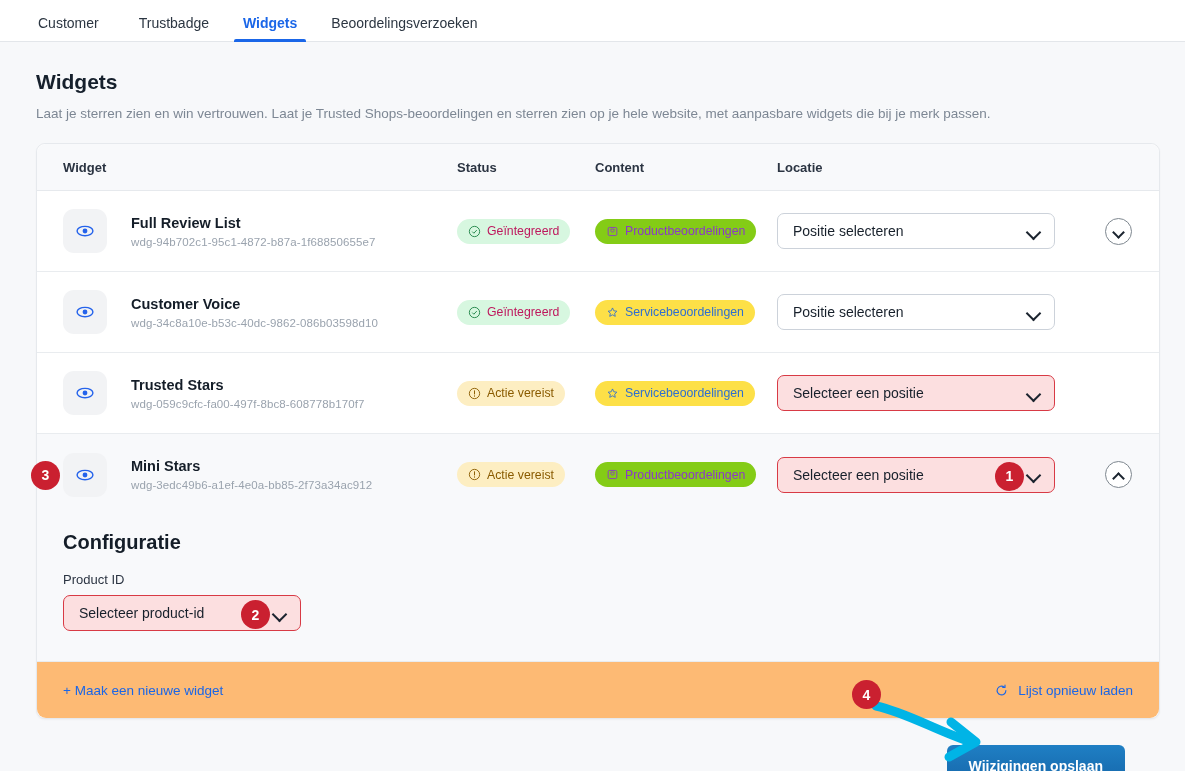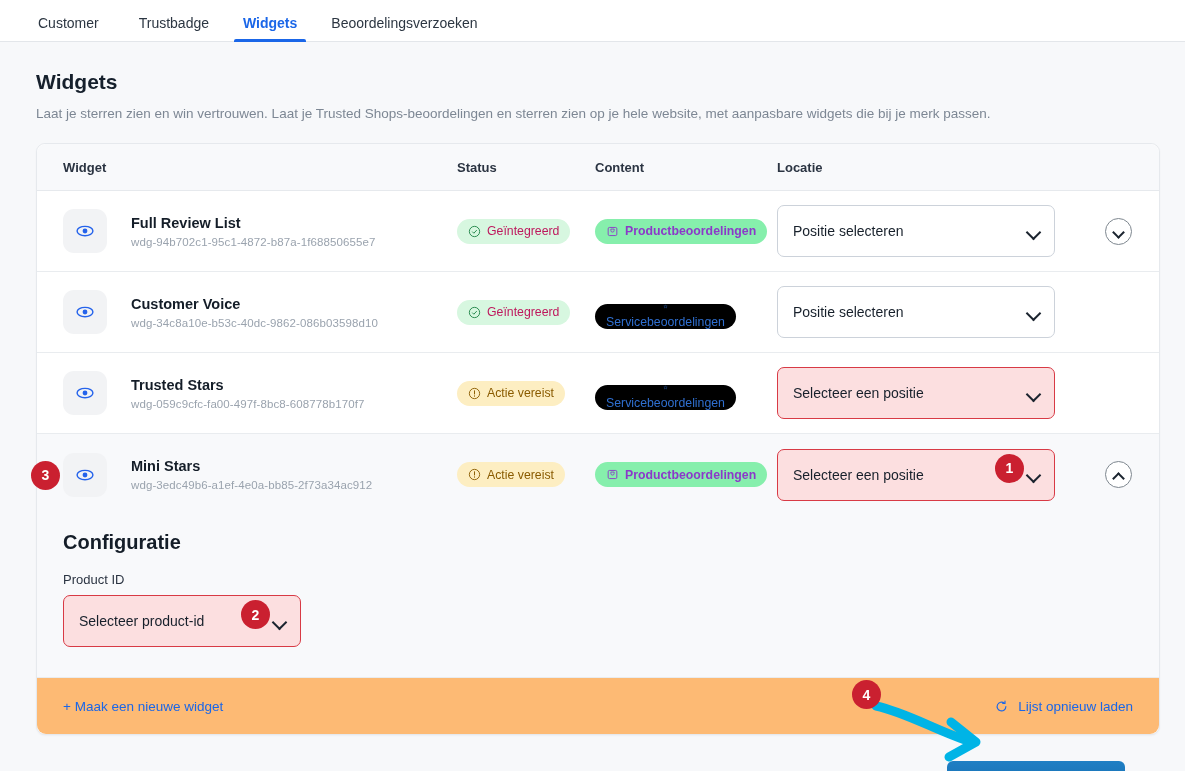--- a/index.html
+++ b/index.html
@@ -108,26 +108,26 @@
   
   .badge {
     display: inline-flex; align-items: center; gap: 6px;
     height: 25px; padding: 0 11px;
     border-radius: 13px;
     font-size: 12.3px;
     white-space: nowrap;
   }
   .badge.ok   { background: #d7f7e0; color: #be185d; }
   .badge.warn { background: #fdeec2; color: #8a5b00; }
-  .badge.prod { background: #86efac; color: #8b39c9; font-weight: bold; }
-  .badge.serv { background: #000000; color: #2f6fd0; flex-direction: column; }
+  .badge.prod { background: #84cc16; color: #8b39c9; }
+  .badge.serv { background: #fde047; color: #2f6fd0; }
 
   
   .sel {
-    width: 278px; height: 52px;
+    width: 278px; height: 36px;
     border: 1px solid #ccd2da;
     border-radius: 7px;
     background: #ffffff;
     display: flex; align-items: center;
     padding: 0 13px 0 15px;
     font-size: 14px;
     color: #17202b;
     cursor: pointer;
     position: relative;
   }

